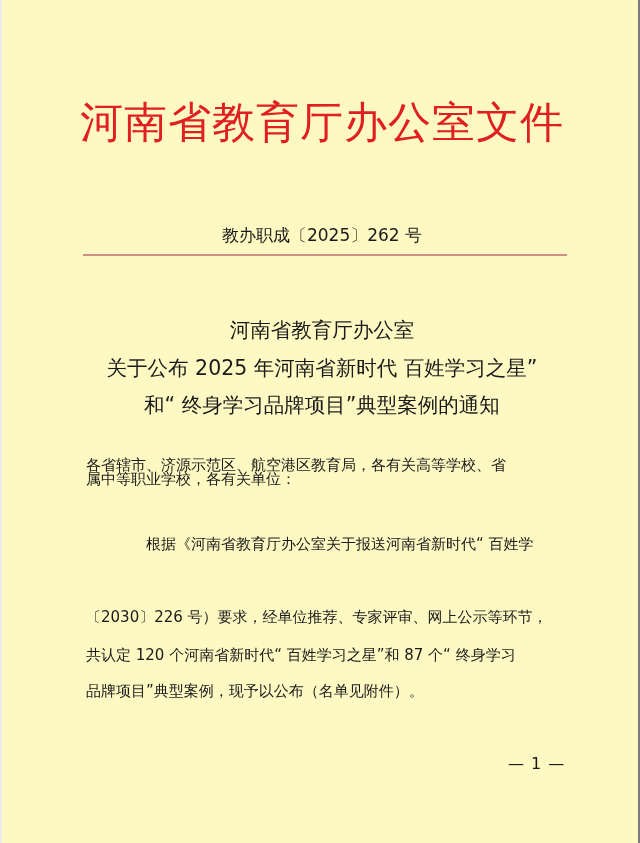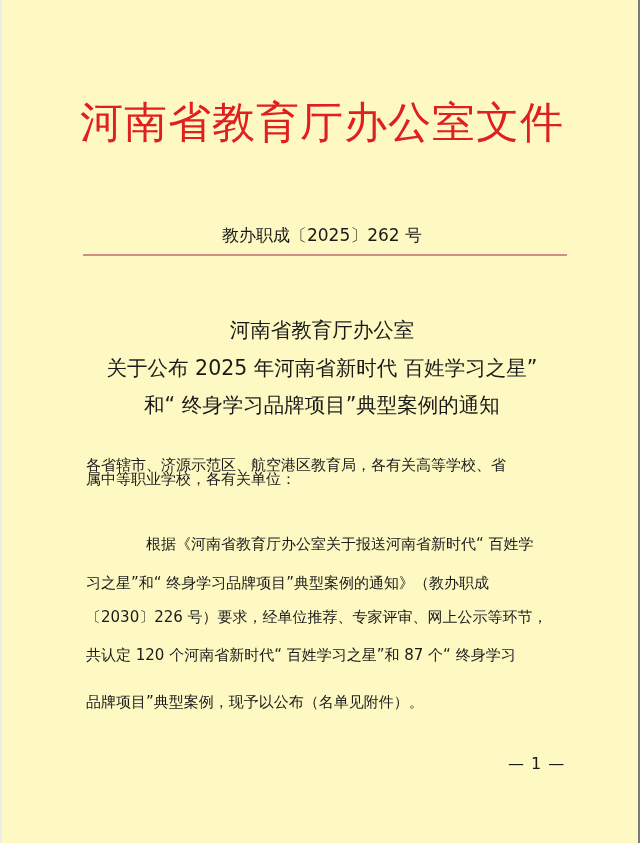--- a/index.html
+++ b/index.html
@@ -95,20 +95,19 @@
 
   <div class="red-rule"></div>
 
   <div class="title l1">河南省教育厅办公室</div>
   <div class="title l2">关于公布 2025 年河南省新时代 百姓学习之星”</div>
   <div class="title l3">和“ 终身学习品牌项目”典型案例的通知</div>
 
   <div class="body-line" style="top:453px;">各省辖市、济源示范区、航空港区教育局，各有关高等学校、省</div>
   <div class="body-line" style="top:467px;">属中等职业学校，各有关单位：</div>
   <div class="body-line indent" style="top:532px;">根据《河南省教育厅办公室关于报送河南省新时代“ 百姓学</div>
-  <div class="body-line" style="top:571px;">习之星”和“ 终身学习品牌项目”典型案例的通知》（教办职成</div>
   <div class="body-line" style="top:605px;">〔2030〕226 号）要求，经单位推荐、专家评审、网上公示等环节，</div>
   <div class="body-line" style="top:643px;">共认定 120 个河南省新时代“ 百姓学习之星”和 87 个“ 终身学习</div>
-  <div class="body-line" style="top:679px;margin-top:11px;">品牌项目”典型案例，现予以公布（名单见附件）。</div>
+  <div class="body-line" style="top:679px;">品牌项目”典型案例，现予以公布（名单见附件）。</div>
 
   <div class="page-number">— 1 —</div>
 </div>
 <div class="edge-right"></div>
 
 </body></html>

